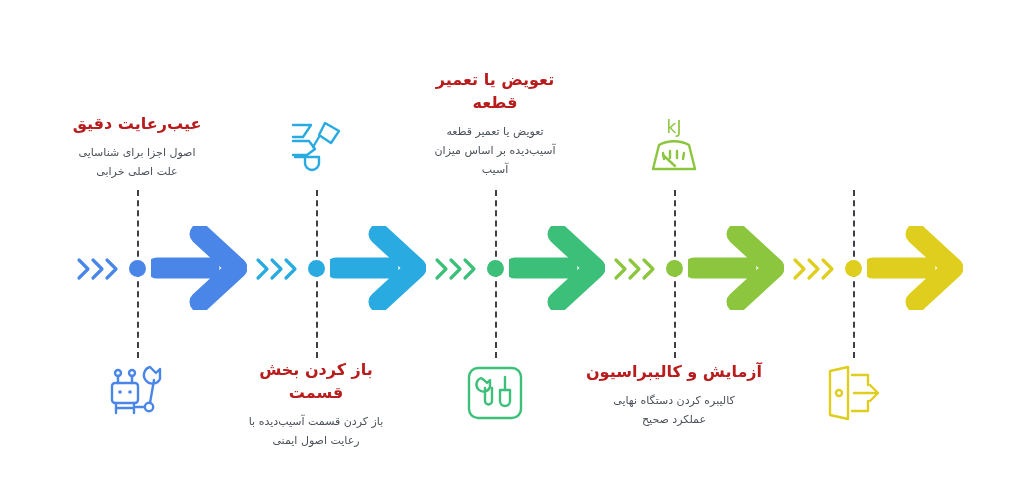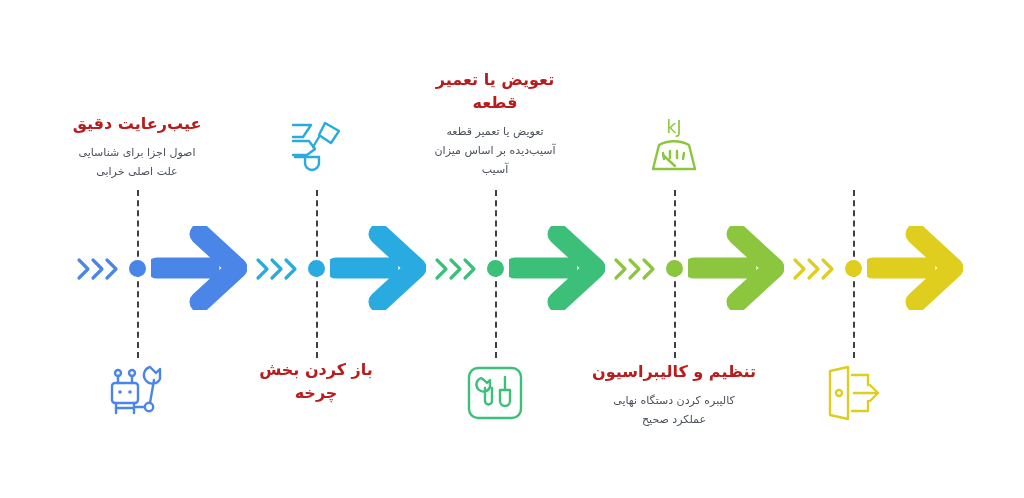--- a/index.html
+++ b/index.html
@@ -184,31 +184,33 @@
     </div>
 
   <div id="labels">
       <div class="label-block above" style="left: 32px; top: 112px;">
         <div class="lbl-title">عیب‌رعایت دقیق</div>
         <div class="lbl-desc">اصول اجزا برای شناسایی
 علت اصلی خرابی</div>
       </div>
       <div class="label-block below" style="left: 211px; top: 358px;">
         <div class="lbl-title">باز کردن بخش
-چرخه</div>
+قسمت</div>
+        <div class="lbl-desc">باز کردن قسمت آسیب‌دیده با
+رعایت اصول ایمنی</div>
       </div>
       <div class="label-block above" style="left: 390px; top: 68px;">
         <div class="lbl-title">تعویض یا تعمیر
 قطعه</div>
         <div class="lbl-desc">تعویض یا تعمیر قطعه
 آسیب‌دیده بر اساس میزان
 آسیب</div>
       </div>
       <div class="label-block below" style="left: 569px; top: 360px;">
-        <div class="lbl-title">تنظیم و کالیبراسیون</div>
+        <div class="lbl-title">آزمایش و کالیبراسیون</div>
         <div class="lbl-desc">کالیبره کردن دستگاه نهایی
 عملکرد صحیح</div>
       </div>
       <div class="label-block above" style="left: 748px; top: 88px;">
       </div>
     </div>
 
   <div id="icons">
       <div class="icon-block" style="left: 101px; top: 358px;">
         <svg width="62" height="60" viewBox="0 0 62 60">

